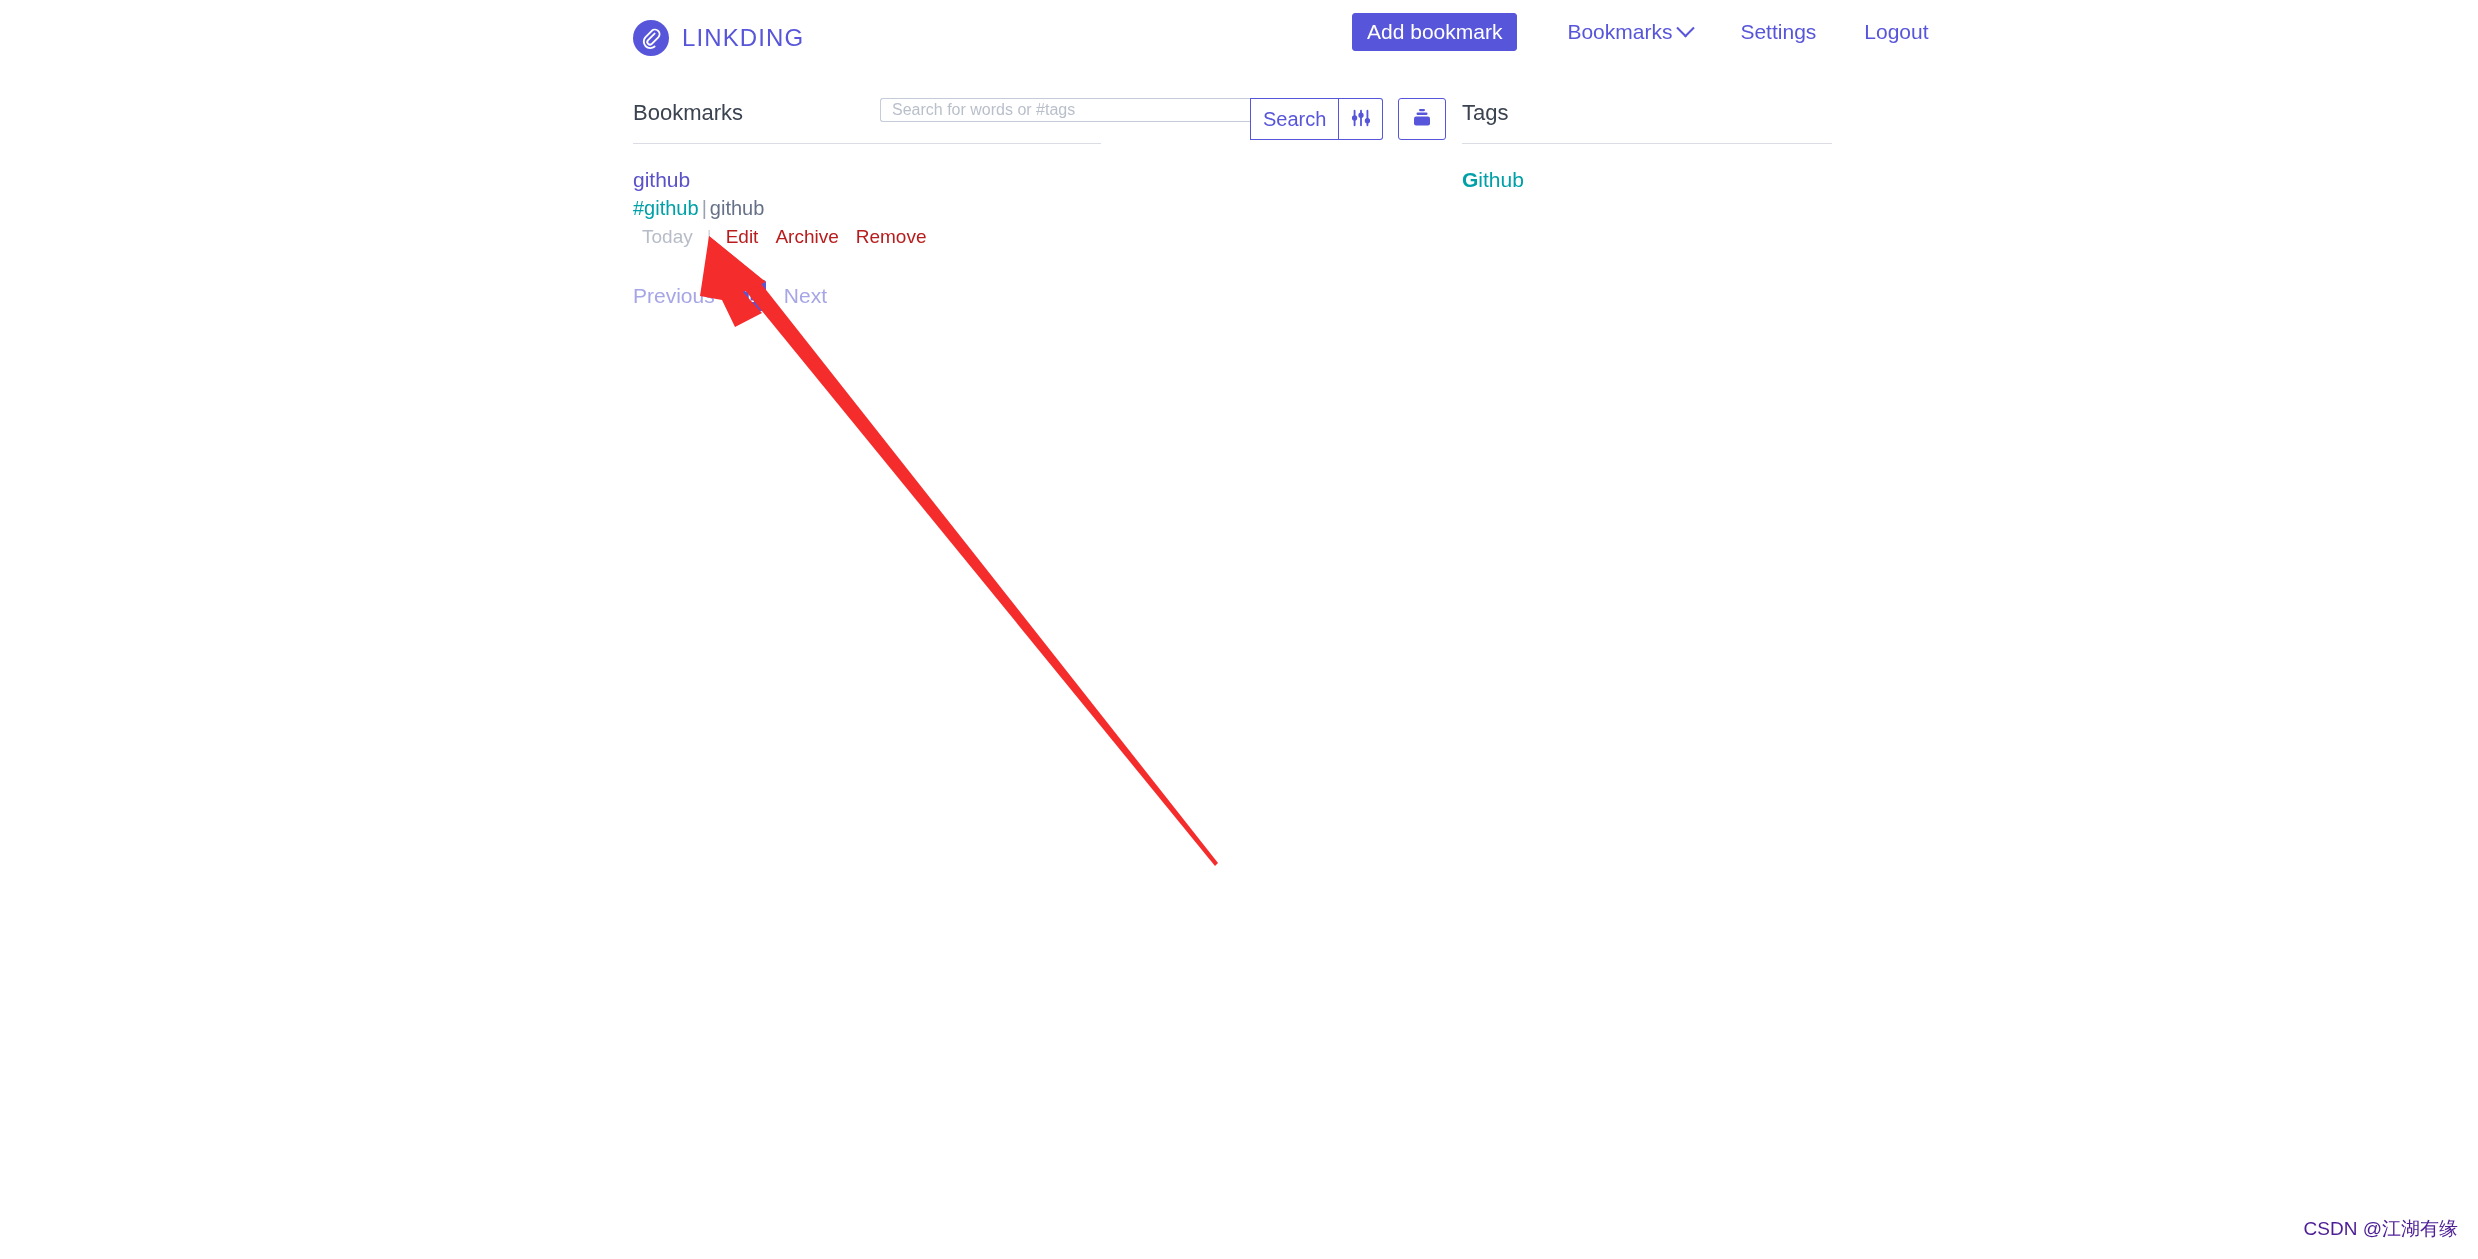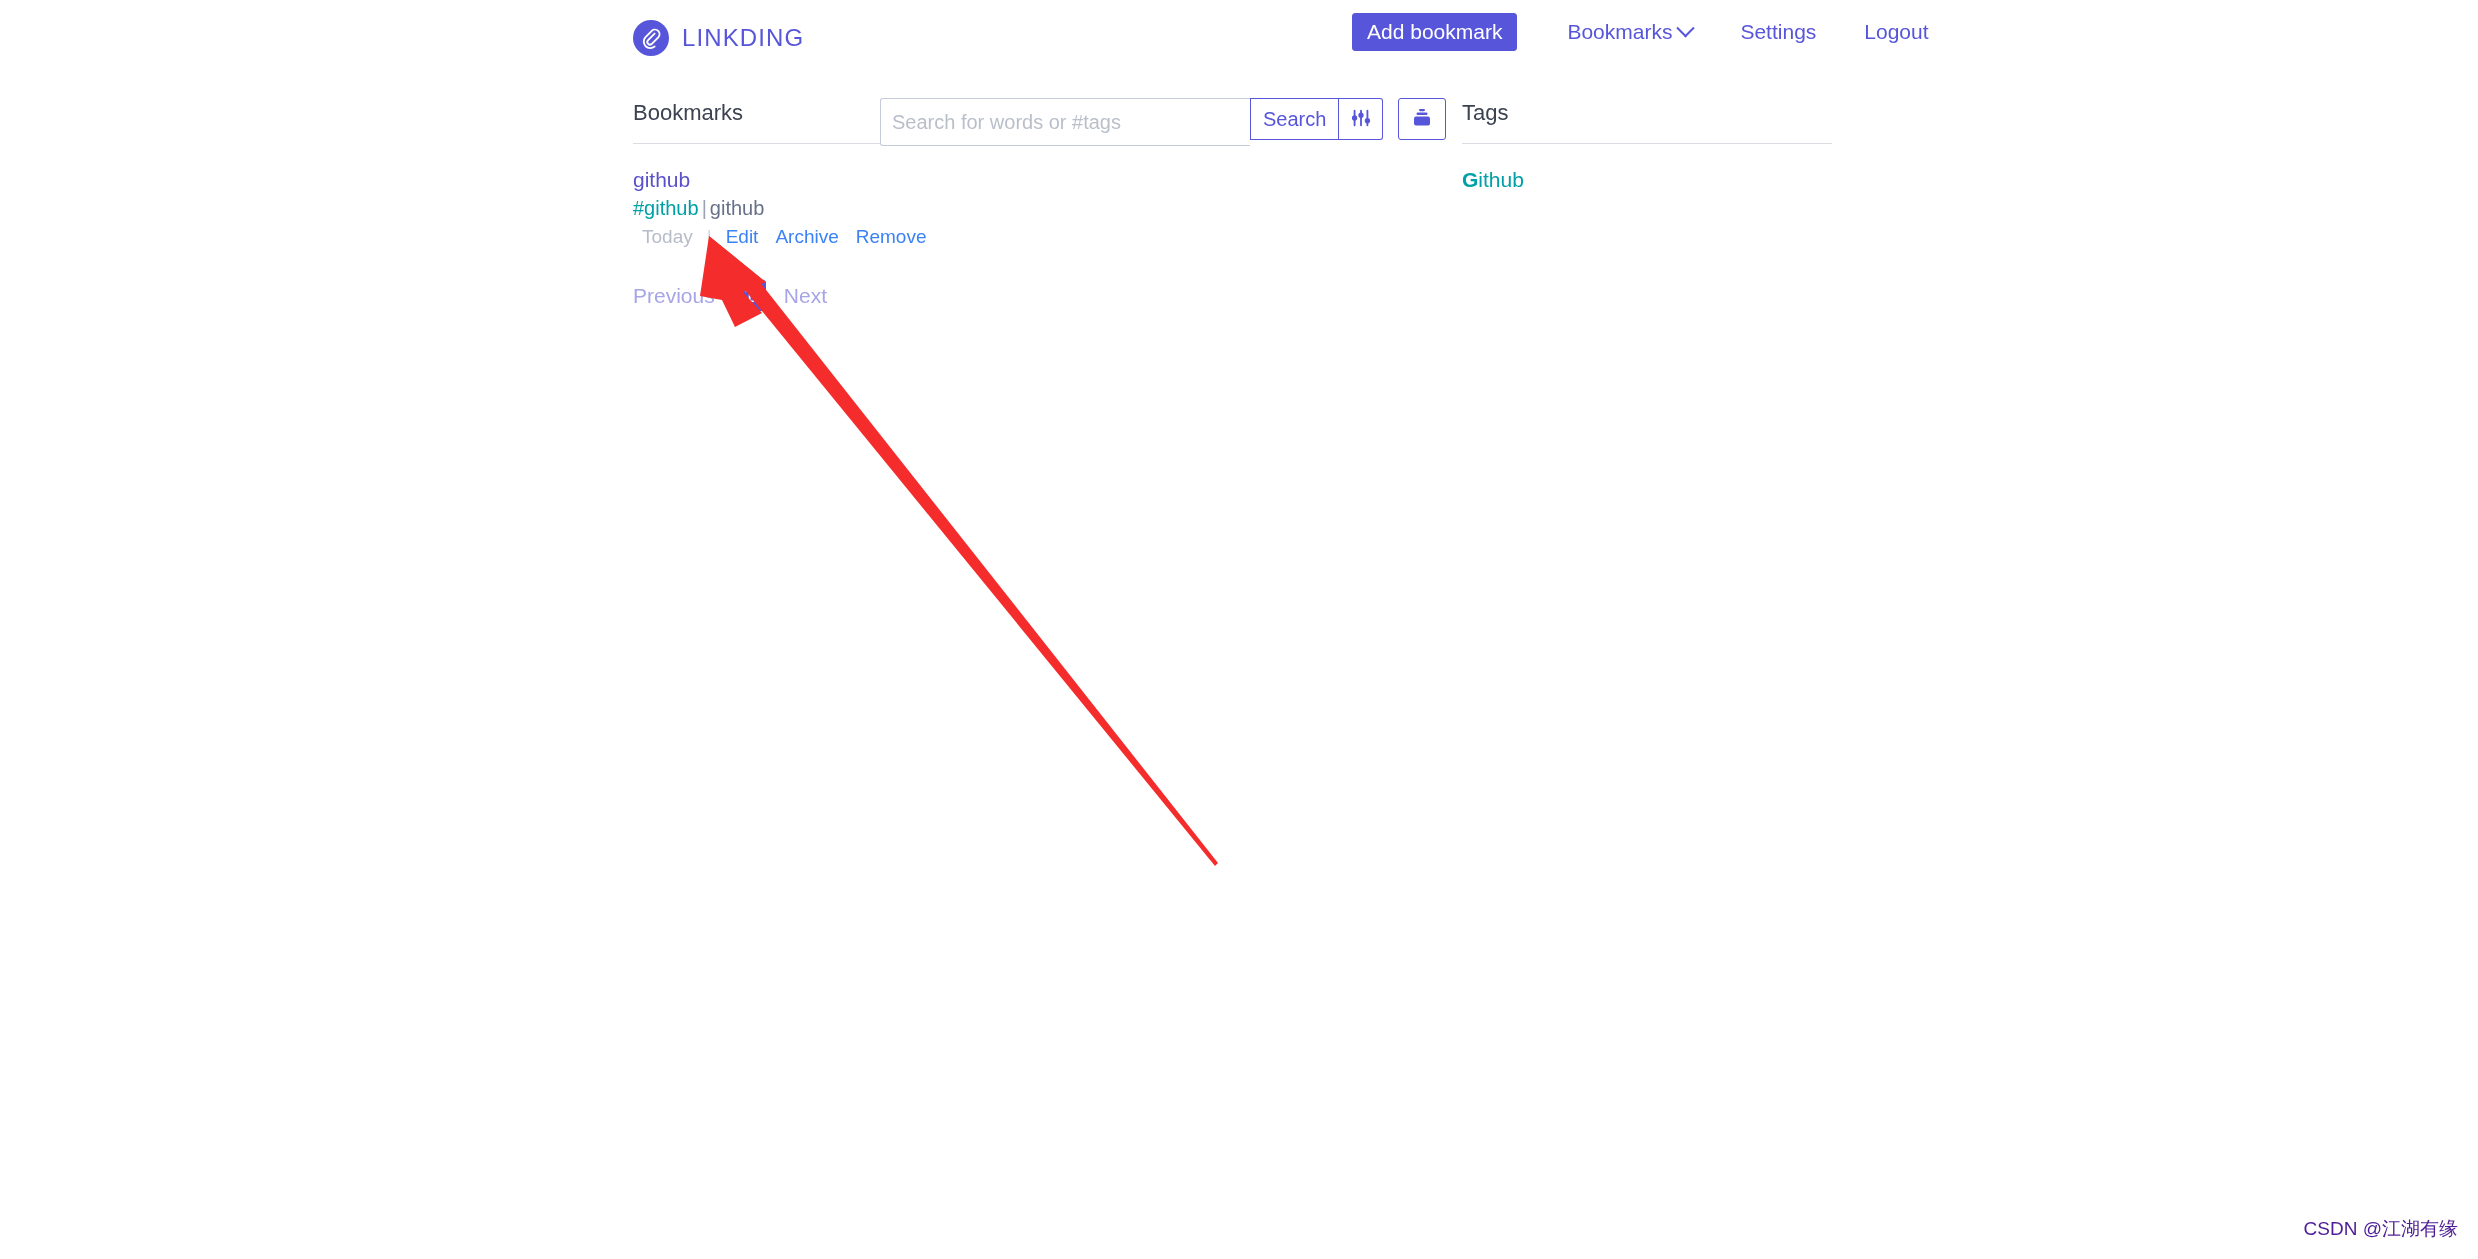--- a/index.html
+++ b/index.html
@@ -125,27 +125,27 @@
   .search-row {
     position: absolute;
     left: 880px;
     top: 98px;
     display: flex;
     align-items: flex-start;
     gap: 0;
   }
   .search-input {
     width: 370px;
-    height: 48px;
+    height: 24px;
     box-sizing: border-box;
     border: 1px solid #c5cbd8;
     border-right: none;
     border-radius: 3px 0 0 3px;
     padding: 0 11px;
-    font-size: 20px;
+    font-size: 16px;
     color: #3b4351;
     font-family: "Liberation Sans", sans-serif;
     outline: none;
     background: #fff;
   }
   .search-input::placeholder { color: #b9bfca; }
   .btn-search {
     height: 42px;
     box-sizing: border-box;
     border: 1px solid #5755d9;
@@ -220,21 +220,21 @@
     color: #b6bcc8;
     white-space: nowrap;
     display: flex;
     align-items: flex-start;
     gap: 4px;
     margin-left: 9px;
   }
   .action-date { color: #b6bcc8; }
   .action-pipe { color: #d2d6de; margin: 0 10px; }
   .action-link {
-    color: #3b82f6;
+    color: #b91c1c;
     text-decoration: none;
     margin-right: 13px;
     cursor: pointer;
   }
   .action-link:last-child { margin-right: 0; }
 
   
   .pagination {
     position: absolute;
     left: 633px;

